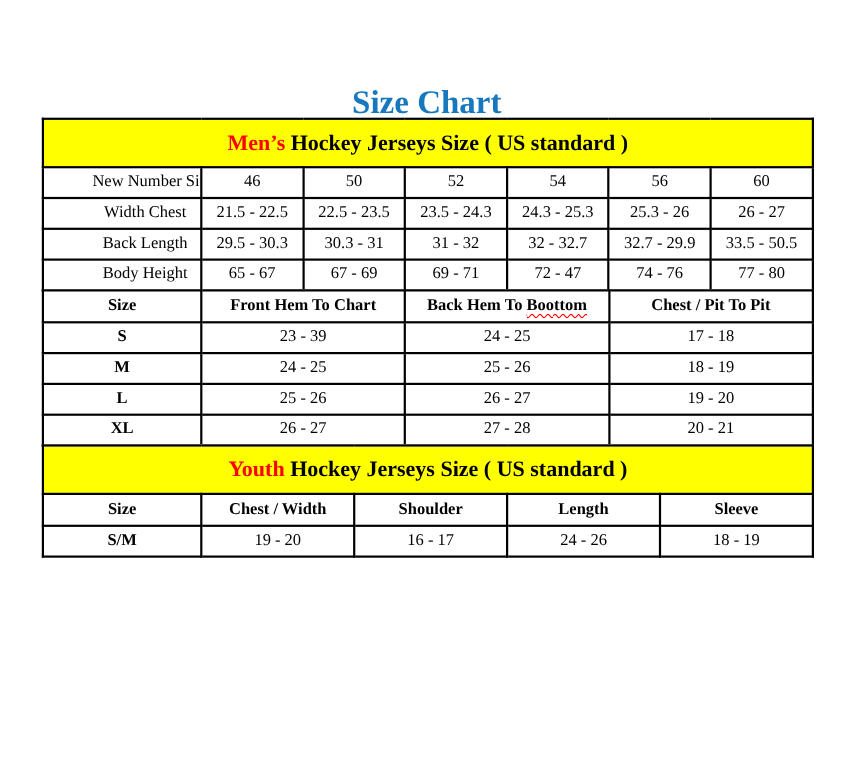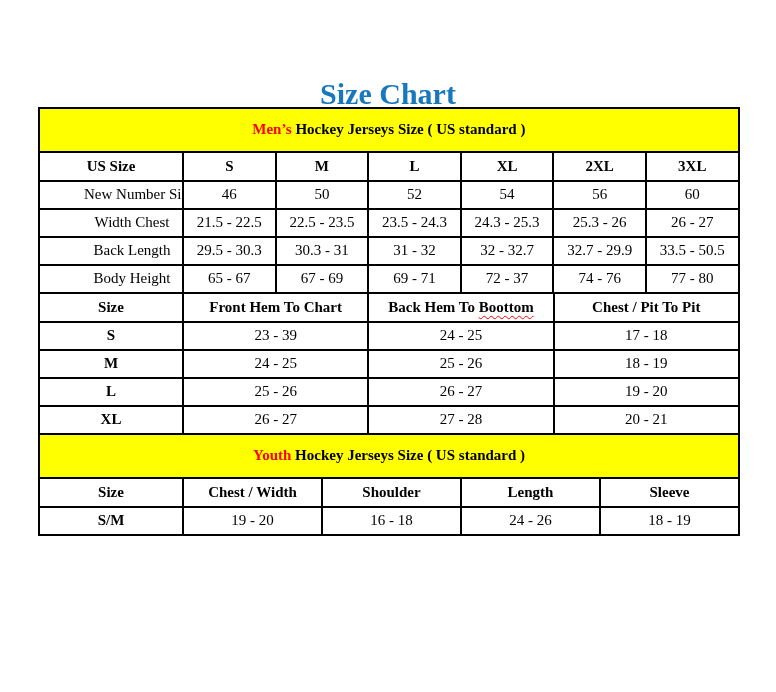--- a/index.html
+++ b/index.html
@@ -26,21 +26,21 @@
   table.size-table.first{margin-top:30px;}
   table.size-table.stacked{margin-top:-2px;}
   .size-table th,.size-table td{
     border:2px solid var(--border-black);
     text-align:center;vertical-align:middle;
     font-size:15px;padding:0 2px;line-height:1.15;
     overflow:hidden;white-space:nowrap;
   }
   td.band{
     background:var(--band-yellow);height:44px;
-    font-weight:bold;font-size:15px;
+    font-weight:bold;font-size:20px;
   }
   td.band .hl{color:var(--accent-red);font-weight:bold;}
   tr.head th{font-weight:bold;height:29px;}
   tr.data td{height:28px;font-weight:normal;}
   table.mens tr.data td.rowlabel{font-weight:normal;padding-left:44px;}
   table.womens tr.data td.rowlabel,
   table.youth tr.data td.rowlabel{font-weight:bold;}
   .squiggle{
     text-decoration:underline wavy var(--accent-red);
     text-decoration-thickness:1px;
@@ -62,29 +62,20 @@
         <col style="width:92.6px">
         <col style="width:92.6px">
         <col style="width:92.6px">
         <col style="width:92.6px">
         <col style="width:92.6px">
     </colgroup>
     <tbody>
       <tr>
         <td class="band" colspan="7"><span class="hl">Men’s</span><span> Hockey Jerseys Size ( US standard )</span></td>
       </tr>
-      <tr class="head">
-        <th>US Size</th>
-        <th>S</th>
-        <th>M</th>
-        <th>L</th>
-        <th>XL</th>
-        <th>2XL</th>
-        <th>3XL</th>
-      </tr>
       <tr class="data">
         <td class="rowlabel">New Number Size</td>
         <td>46</td>
         <td>50</td>
         <td>52</td>
         <td>54</td>
         <td>56</td>
         <td>60</td>
       </tr>
       <tr class="data">
@@ -103,21 +94,21 @@
         <td>31 - 32</td>
         <td>32 - 32.7</td>
         <td>32.7 - 29.9</td>
         <td>33.5 - 50.5</td>
       </tr>
       <tr class="data">
         <td class="rowlabel">Body Height</td>
         <td>65 - 67</td>
         <td>67 - 69</td>
         <td>69 - 71</td>
-        <td>72 - 37</td>
+        <td>72 - 47</td>
         <td>74 - 76</td>
         <td>77 - 80</td>
       </tr>
     </tbody>
   </table>
 
   <table class="size-table womens stacked">
     <colgroup>
       <col style="width:144px">
         <col style="width:185.3px">
@@ -173,20 +164,20 @@
       <tr class="head">
         <th>Size</th>
         <th>Chest / Width</th>
         <th>Shoulder</th>
         <th>Length</th>
         <th>Sleeve</th>
       </tr>
       <tr class="data">
         <td class="rowlabel">S/M</td>
         <td>19 - 20</td>
-        <td>16 - 18</td>
+        <td>16 - 17</td>
         <td>24 - 26</td>
         <td>18 - 19</td>
       </tr>
     </tbody>
   </table>
 
 </div>
 
 </body></html>

